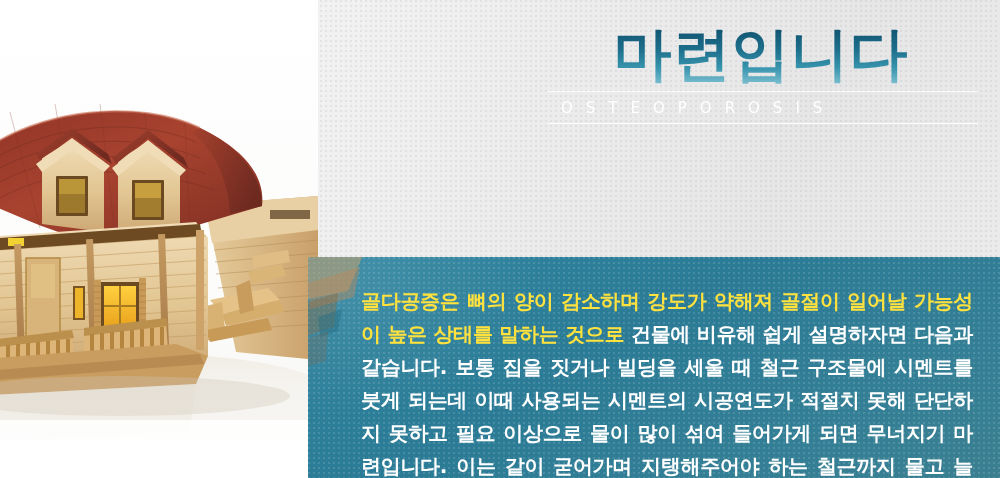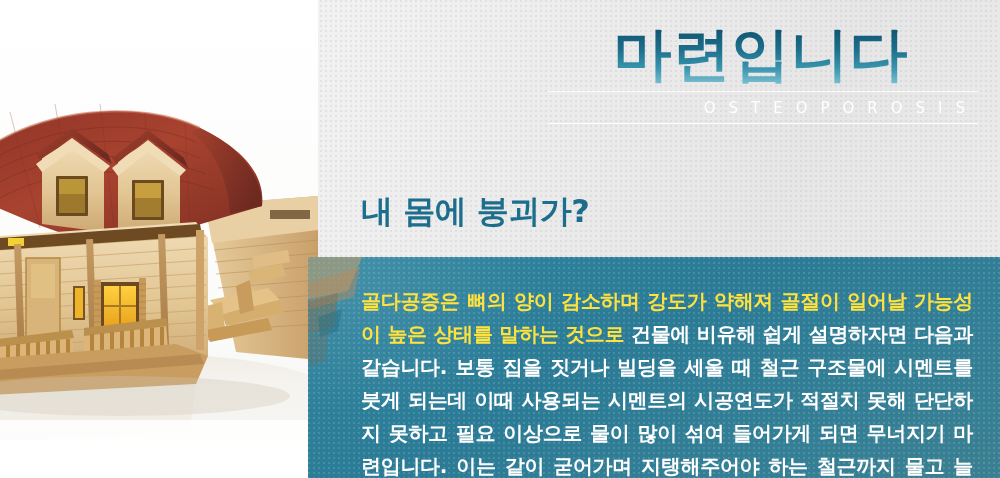--- a/index.html
+++ b/index.html
@@ -96,21 +96,21 @@
     -webkit-text-fill-color: transparent;
     text-align: center;
     padding-right: 4px;
   }
   .logo-sub-wrap {
     margin-top: 6px;
     padding-top: 7px;
     padding-bottom: 6px;
     border-top: 1px solid rgba(255,255,255,0.85);
     border-bottom: 1px solid rgba(255,255,255,0.85);
-    text-align: right;
+    text-align: left;
   }
   .logo-sub {
     font-size: 15px;
     letter-spacing: 13px;
     color: #ffffff;
     text-indent: 13px;
     font-weight: 400;
   }
 
   
@@ -355,19 +355,18 @@
     </svg>
   </div>
 
   <div class="logo-block">
     <div class="logo-title">마련입니다</div>
     <div class="logo-sub-wrap">
       <div class="logo-sub">OSTEOPOROSIS</div>
     </div>
   </div>
 
-  <div class="heading">내 몸에 붕괴가?</div>
 
   <div class="body-copy">
     <p><span class="lead">골다공증은 뼈의 양이 감소하며 강도가 약해져 골절이 일어날 가능성이 높은 상태를 말하는 것으로 </span><span>건물에 비유해 쉽게 설명하자면 다음과 같습니다. 보통 집을 짓거나 빌딩을 세울 때 철근 구조물에 시멘트를 붓게 되는데 이때 사용되는 시멘트의 시공연도가 적절치 못해 단단하지 못하고 필요 이상으로 물이 많이 섞여 들어가게 되면 무너지기 마련입니다. 이는 같이 굳어가며 지탱해주어야 하는 철근까지 물고 늘어져 건물 자체의 붕괴마저 가져오게 되는 큰 문제로 골다공증도 이와 비슷하다고 이해하면 쉽습니다.</span></p>
   </div>
 
 </div>
 
 </body></html>

